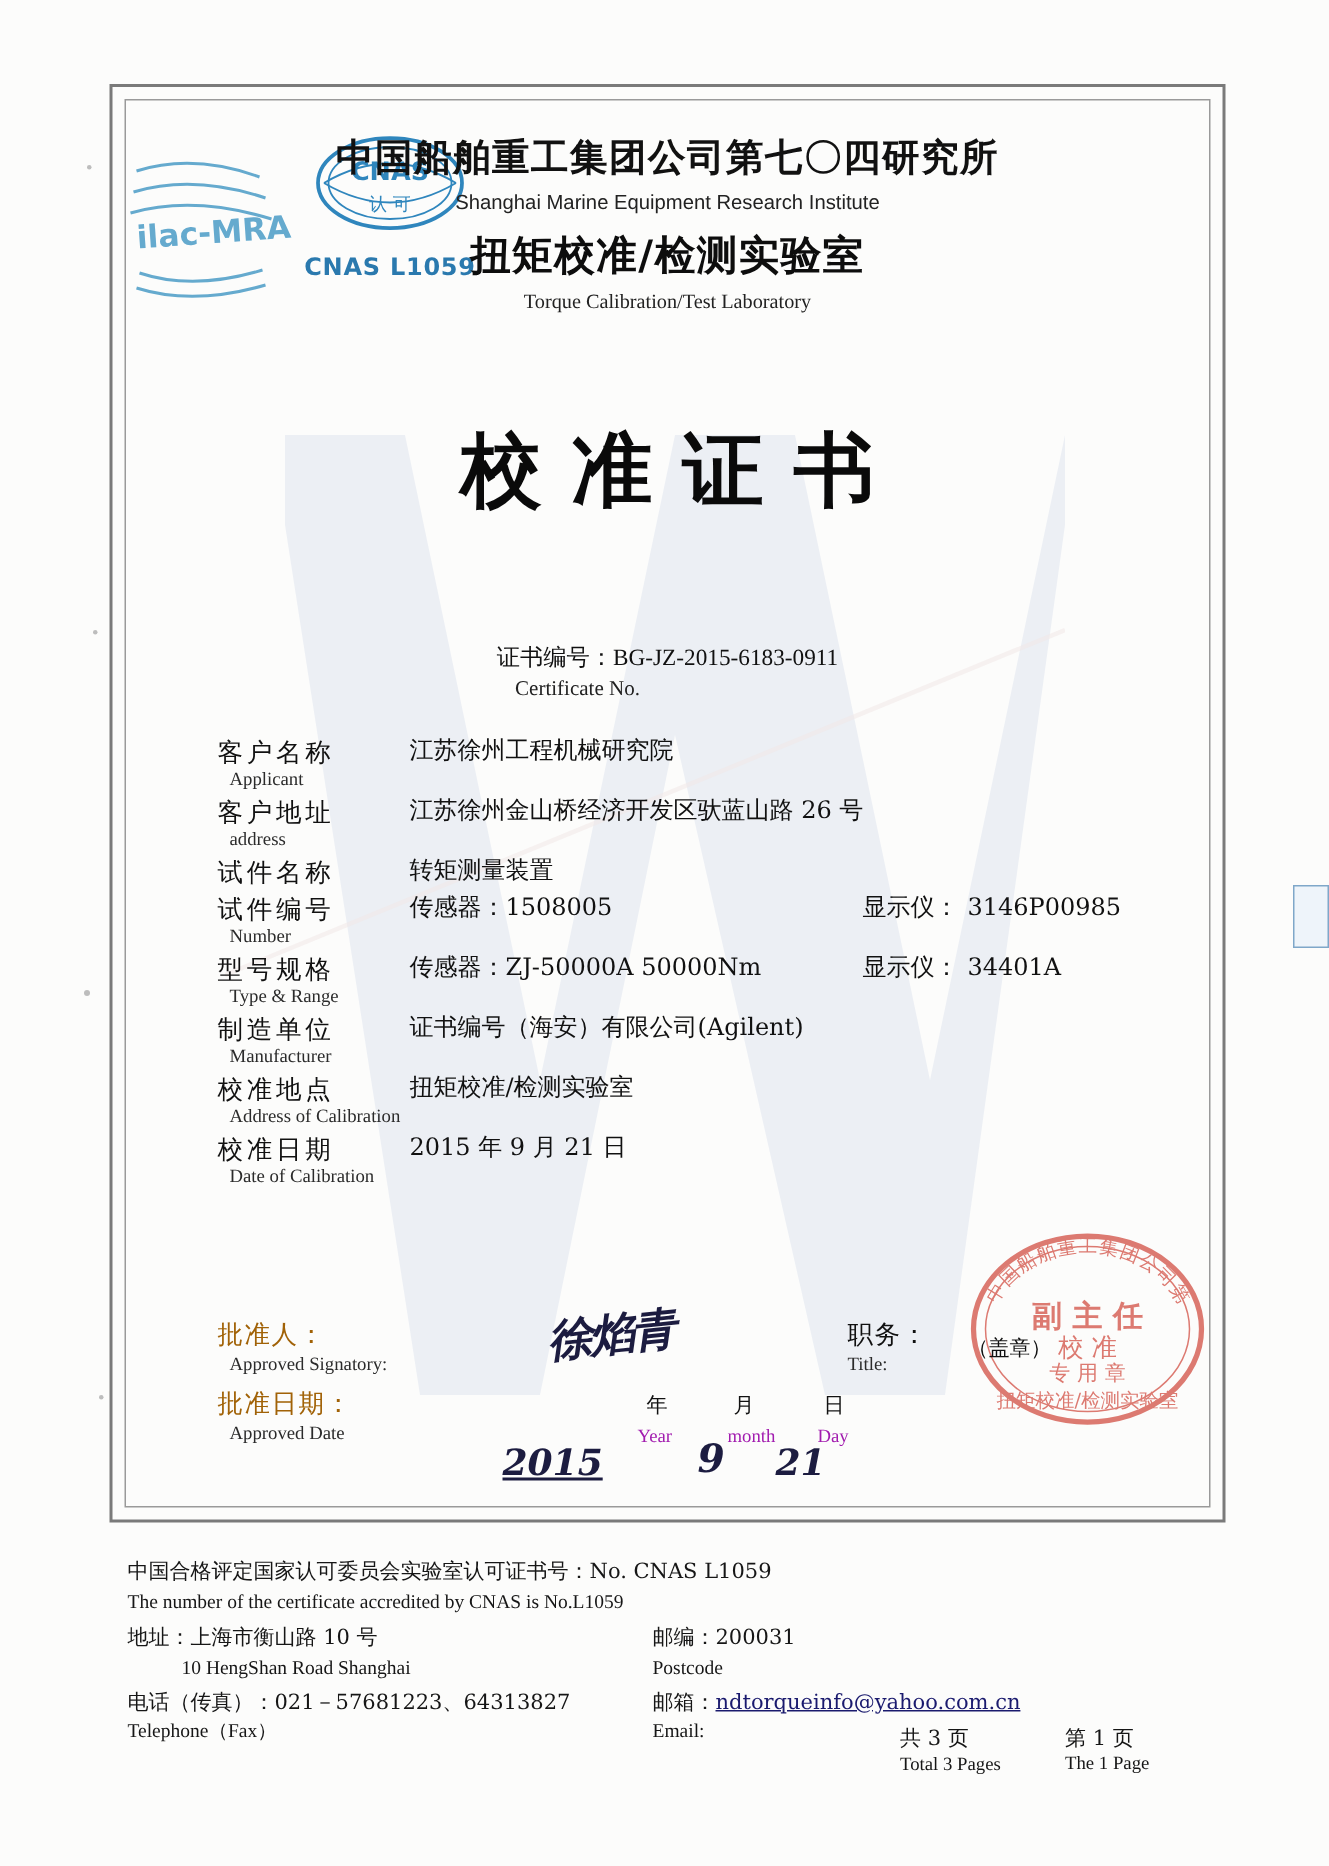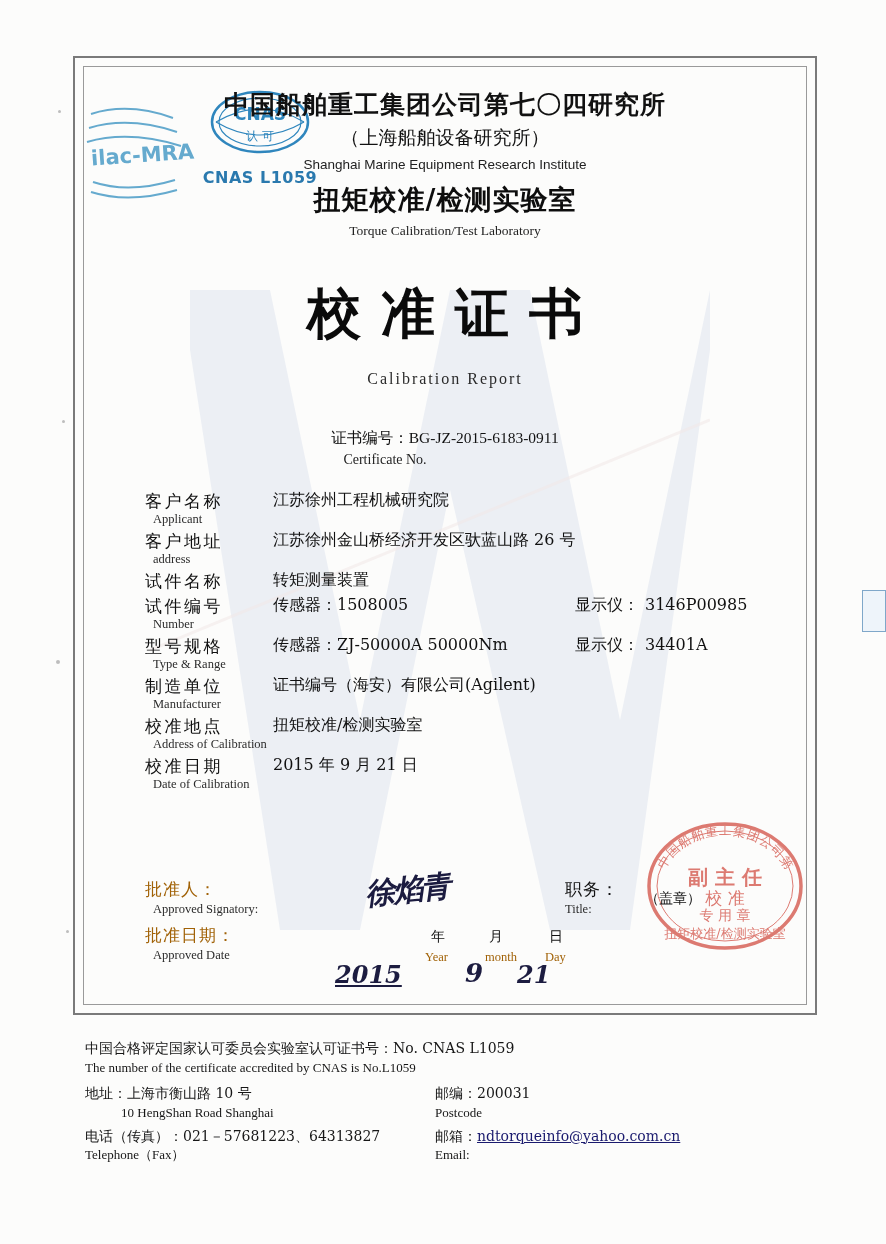--- a/index.html
+++ b/index.html
@@ -281,21 +281,21 @@
   }
   .date-unit {
     position: absolute;
     font-size: 14px;
     font-family: "DejaVu Serif", serif;
     color: #111;
   }
   .date-unit-en {
     position: absolute;
     font-size: 12.5px;
-    color: #a16207;
+    color: #a21caf;
   }
 
   
   .handwriting {
     position: absolute;
     font-family: "DejaVu Serif", serif;
     color: #1c1c40;
     font-style: italic;
     font-weight: 700;
   }
@@ -417,28 +417,26 @@
             <path d="M10,34 Q54,60 98,34" fill="none" stroke="#2f86bd" stroke-width="1.2"></path>
             <text x="54" y="32" font-family="DejaVu Sans, sans-serif" font-size="17" font-weight="bold" fill="#2f86bd" text-anchor="middle">CNAS</text>
             <text x="54" y="52" font-family="DejaVu Serif, serif" font-size="12" fill="#2f86bd" text-anchor="middle">认 可</text>
           </svg>
         </div>
         <div class="cnas-code">CNAS L1059</div>
       </div>
 
       <div class="header">
         <div class="org-line1">中国船舶重工集团公司第七〇四研究所</div>
-        <div class="org-line2">（上海船舶设备研究所）</div>
         <div class="org-line3">Shanghai Marine Equipment Research Institute</div>
         <div class="lab-cn">扭矩校准/检测实验室</div>
         <div class="lab-en">Torque Calibration/Test Laboratory</div>
       </div>
 
       <div class="title-cn">校准证书</div>
-      <div class="title-en">Calibration   Report</div>
 
       <div class="certno">
         <div class="row1">
           <span>证书编号：</span><span>BG-JZ-2015-6183-0911</span>
         </div>
         <div class="row2">Certificate No.</div>
       </div>
 
       <div class="fields">
 
@@ -560,14 +558,24 @@
       <span class="footer-col2 cn">
         <span>邮箱：</span><a class="email-link" href="#">ndtorqueinfo@yahoo.com.cn</a>
       </span>
     </div>
     <div class="footer-row">
       <span class="en">Telephone（Fax）</span>
       <span class="footer-col2 en">Email:</span>
     </div>
   </div>
 
+  <div class="page-count">
+    <div class="pc-row">
+      <span>共 3 页</span>
+      <span class="pc-b">第 1 页</span>
+    </div>
+    <div class="pc-row">
+      <span class="en">Total 3 Pages</span>
+      <span class="pc-b en">The 1 Page</span>
+    </div>
+  </div>
 
 </div>
 
 </body></html>

